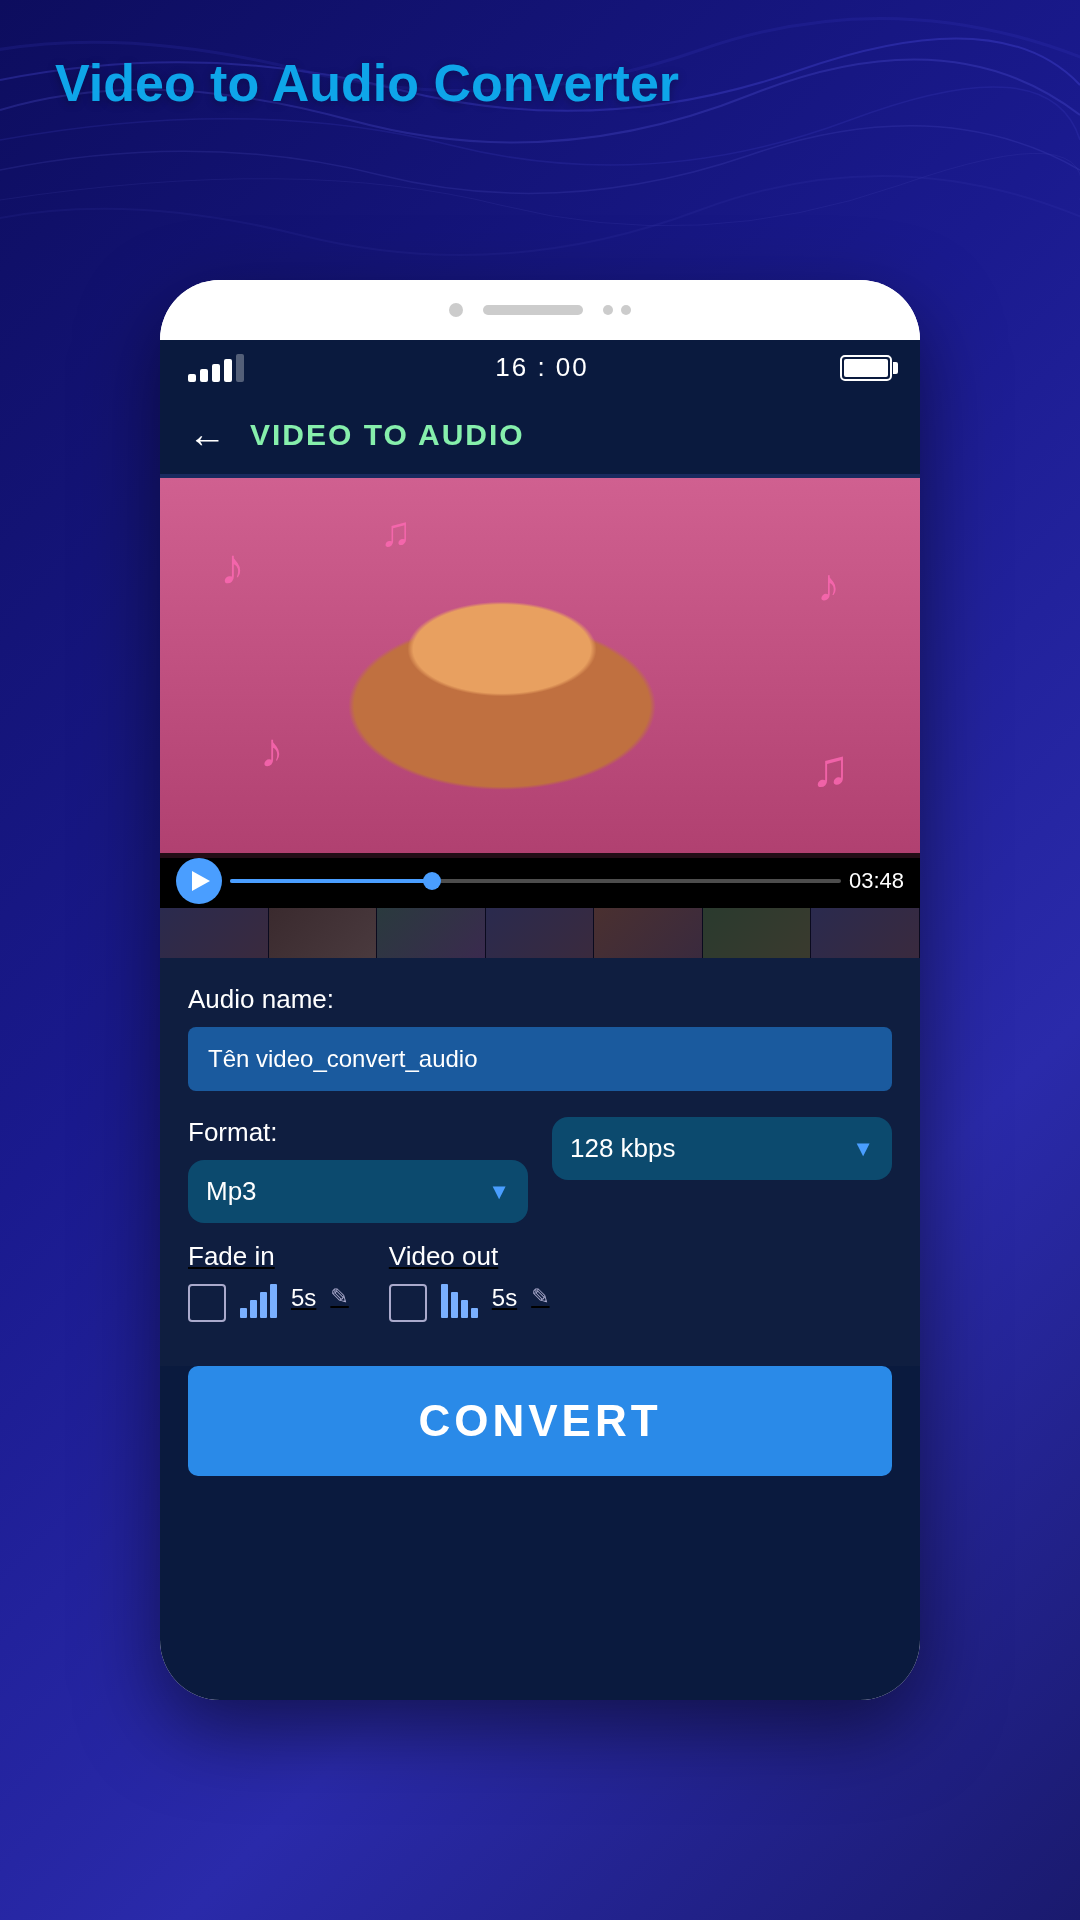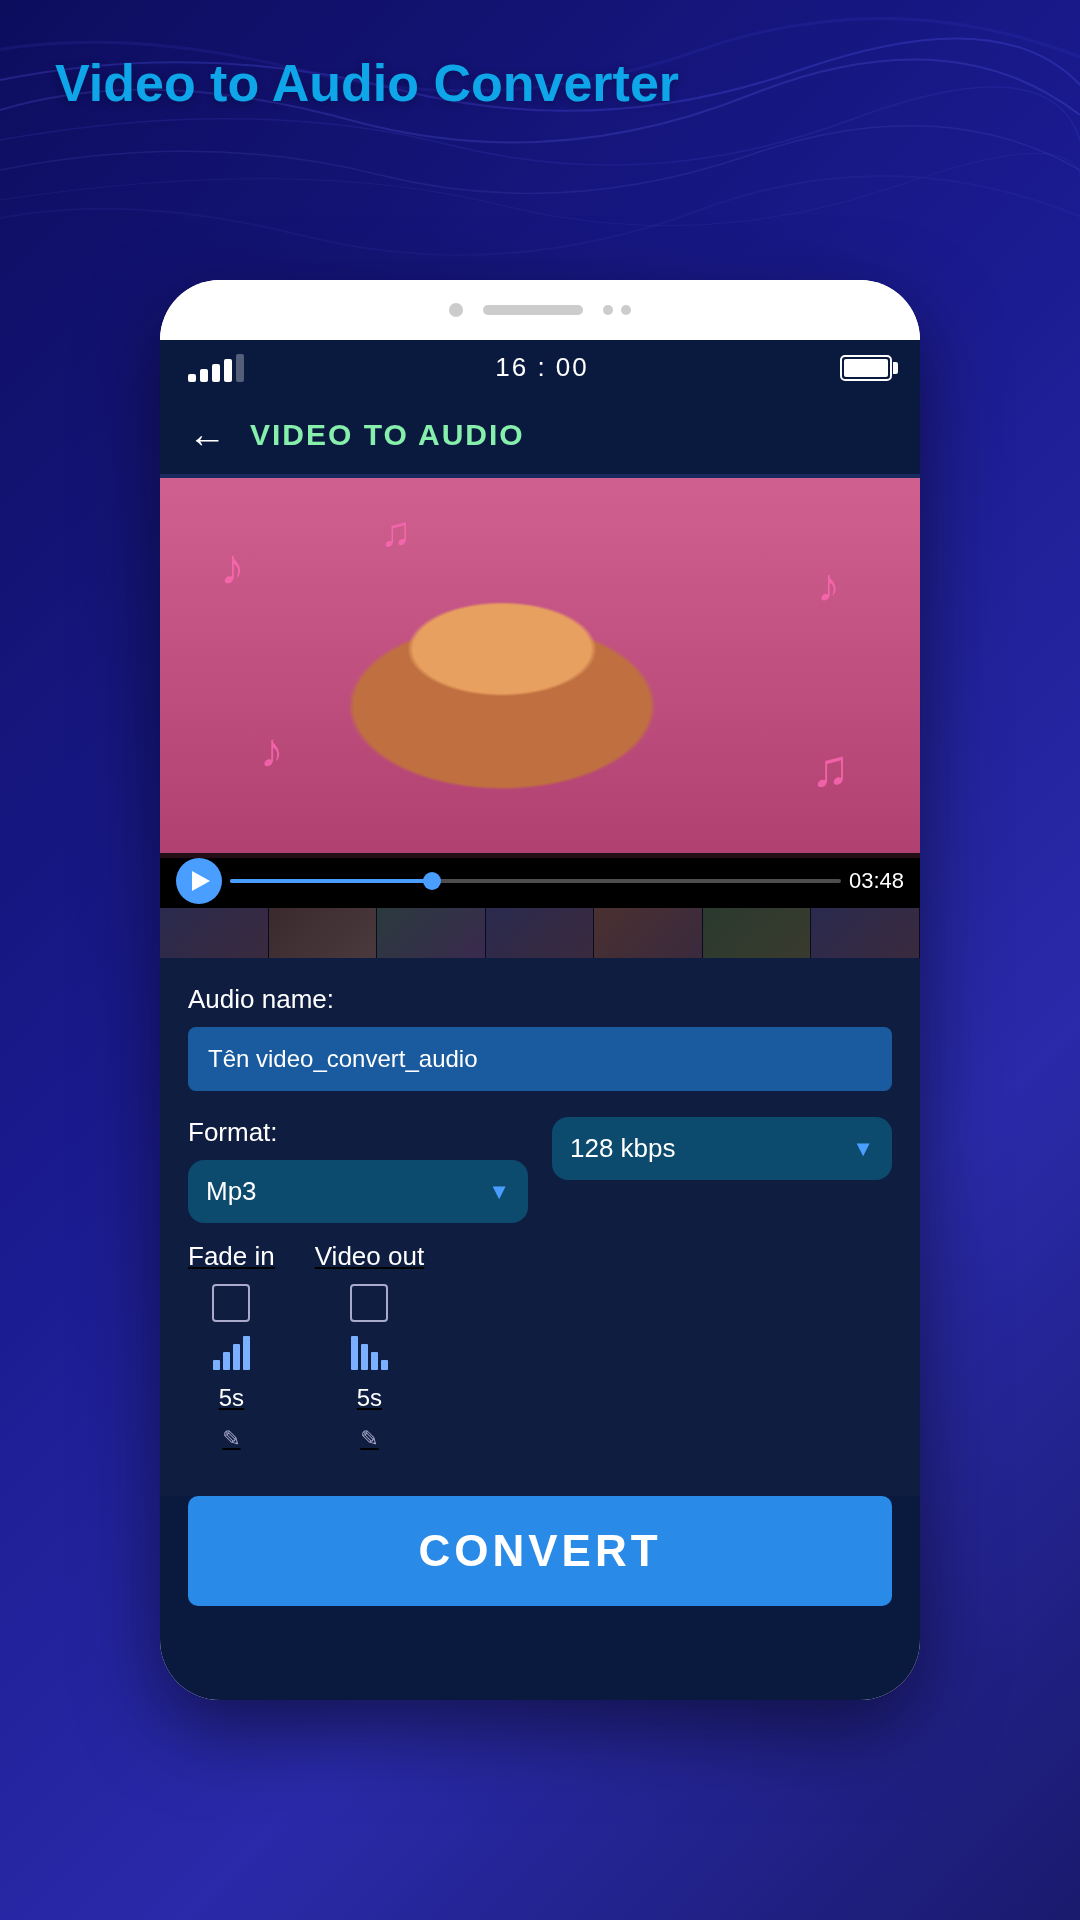--- a/index.html
+++ b/index.html
@@ -380,23 +380,22 @@
       gap: 12px;
     }
 
     .fade-label {
       color: white;
       font-size: 26px;
     }
 
     .fade-controls {
       display: flex;
-      align-items: center;
+      align-items: flex-start;
       gap: 14px;
-      flex-direction: column;
     }
 
     .checkbox {
       width: 38px;
       height: 38px;
       border: 2.5px solid #aaaacc;
       border-radius: 4px;
       background: transparent;
       flex-shrink: 0;
     }

